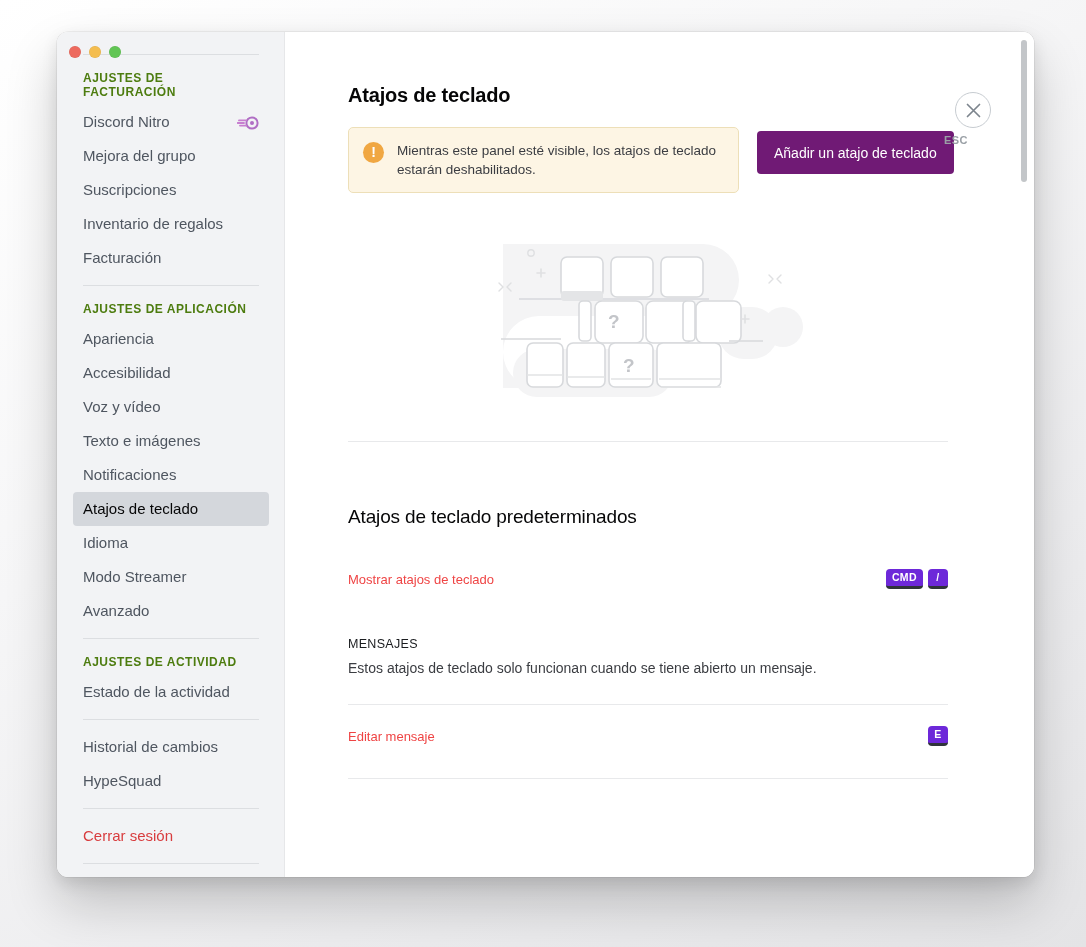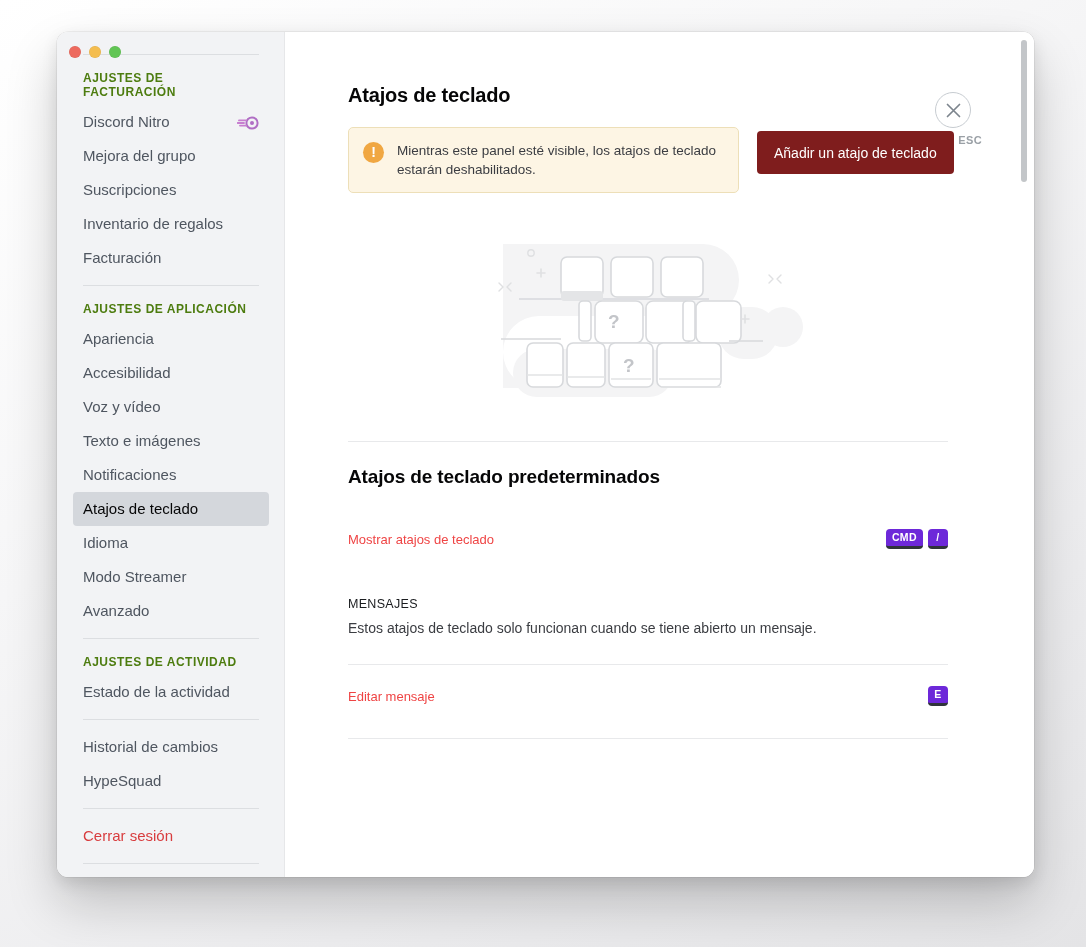--- a/index.html
+++ b/index.html
@@ -164,21 +164,21 @@
     margin-top: 1px;
   }
   .warn-text {
     font-size: 13.5px;
     line-height: 19px;
     color: #3b3d42;
   }
 
   .primary-btn {
     flex: 0 0 auto;
-    background: #7f1d1d;
+    background: #701a75;
     color: #ffffff;
     border: none;
     border-radius: 4px;
     font-family: inherit;
     font-size: 14px;
     padding: 0 17px;
     height: 43px;
     margin-top: 4px;
     cursor: pointer;
     white-space: nowrap;
@@ -191,23 +191,23 @@
   }
 
   .divider {
     height: 1px;
     background: #e8e9eb;
     margin: 32px 0 0 0;
   }
 
   h2.section-title {
     font-size: 19px;
-    font-weight: bold;
+    font-weight: normal;
     color: #060607;
-    margin-top: 24px;
+    margin-top: 64px;
     letter-spacing: -0.15px;
   }
 
   .shortcut-row {
     display: flex;
     align-items: center;
     justify-content: space-between;
     margin-top: 41px;
   }
   .shortcut-label {
@@ -241,24 +241,24 @@
   .sub-desc {
     margin-top: 7px;
     font-size: 14px;
     color: #3b3d42;
     line-height: 20px;
   }
 
   
   #close-btn {
     position: absolute;
-    right: 52px;
+    right: 32px;
     top: 60px;
     width: 58px;
-    text-align: right;
+    text-align: left;
     cursor: pointer;
     z-index: 10;
   }
   .close-circle {
     width: 36px;
     height: 36px;
     margin: 0 auto;
     border-radius: 50%;
     border: 1.5px solid #c7ccd1;
     display: flex;

